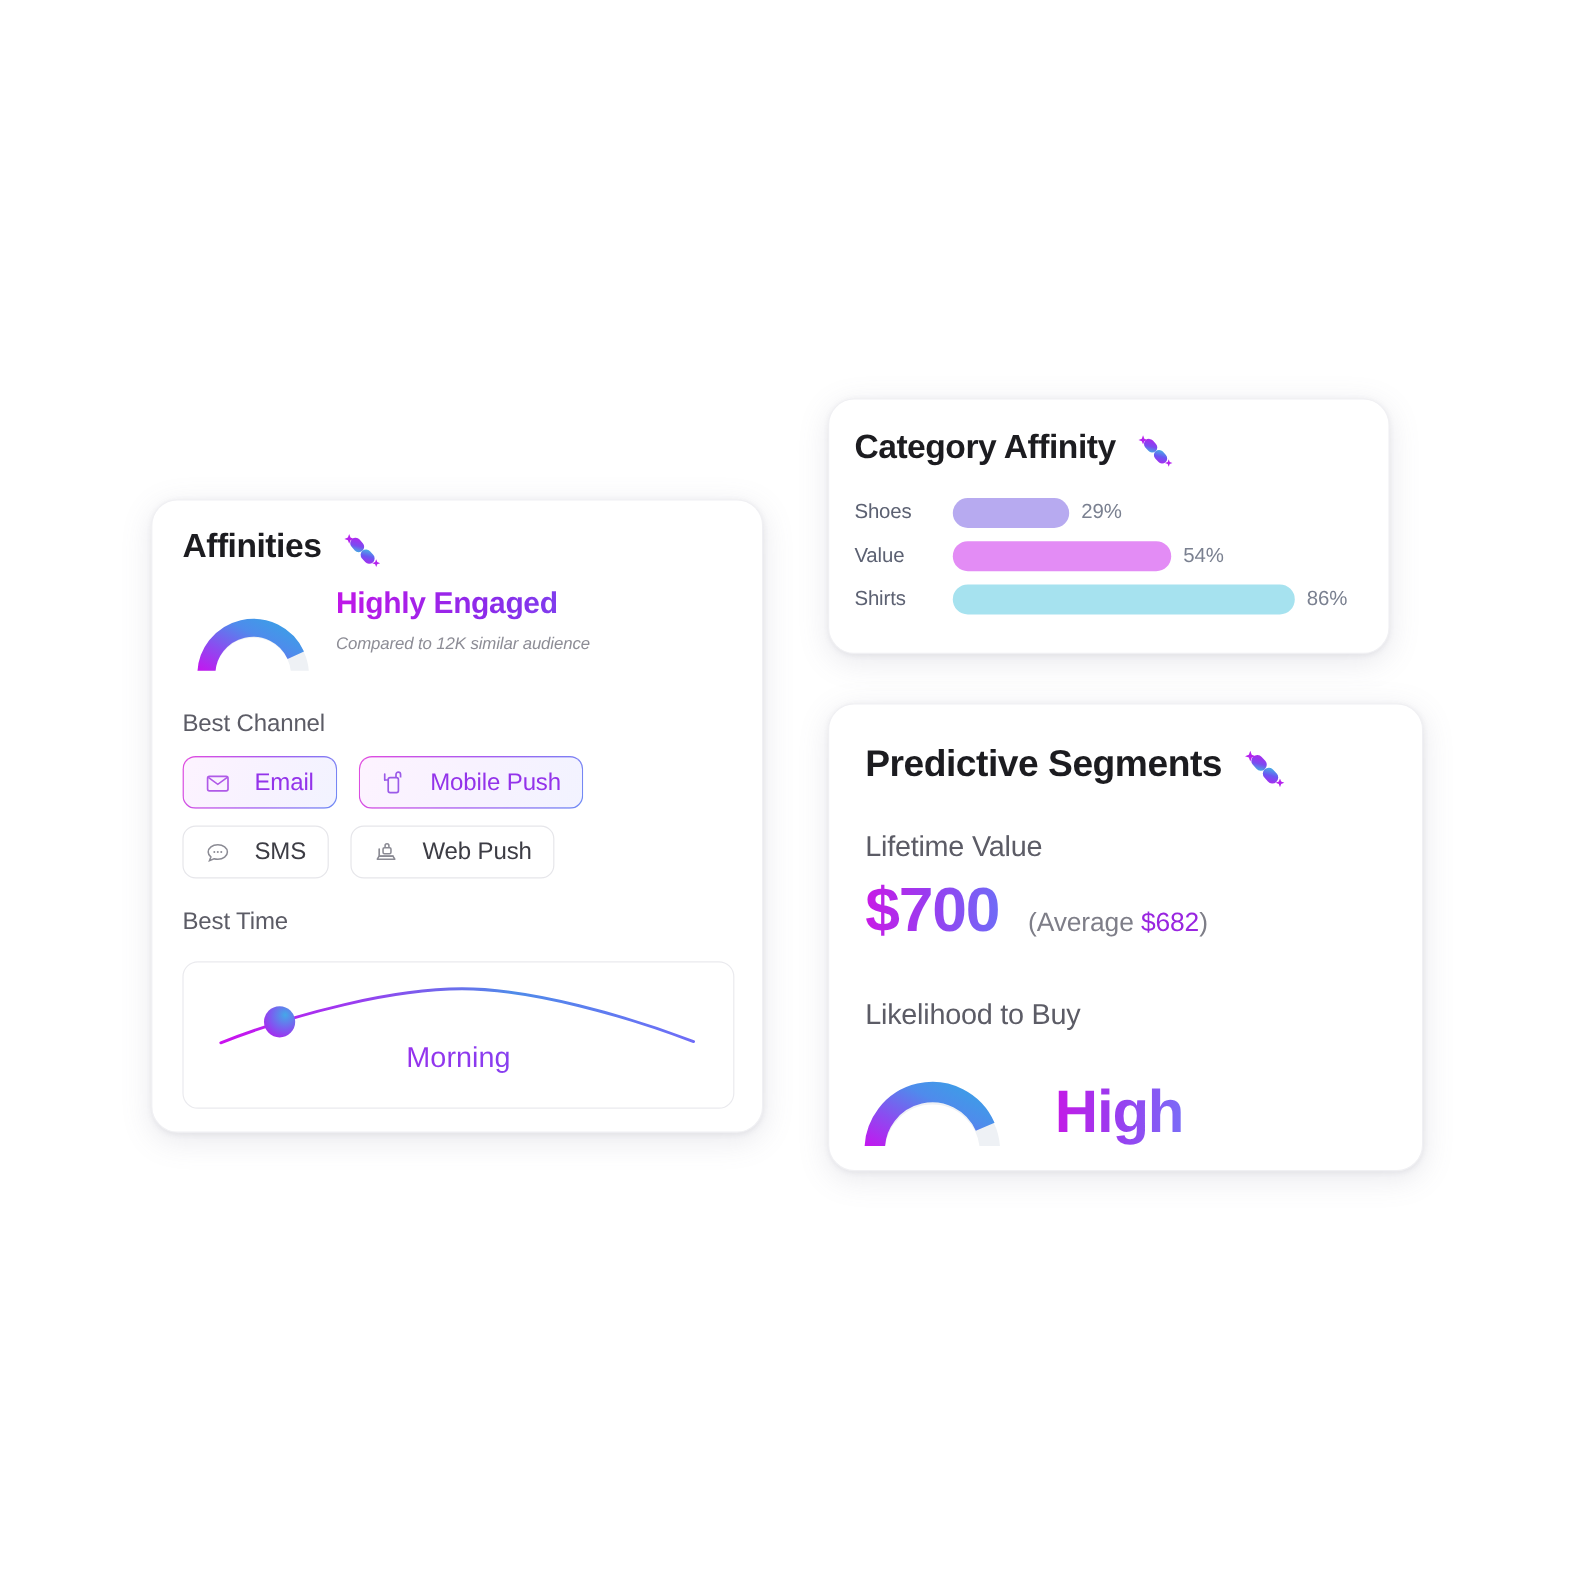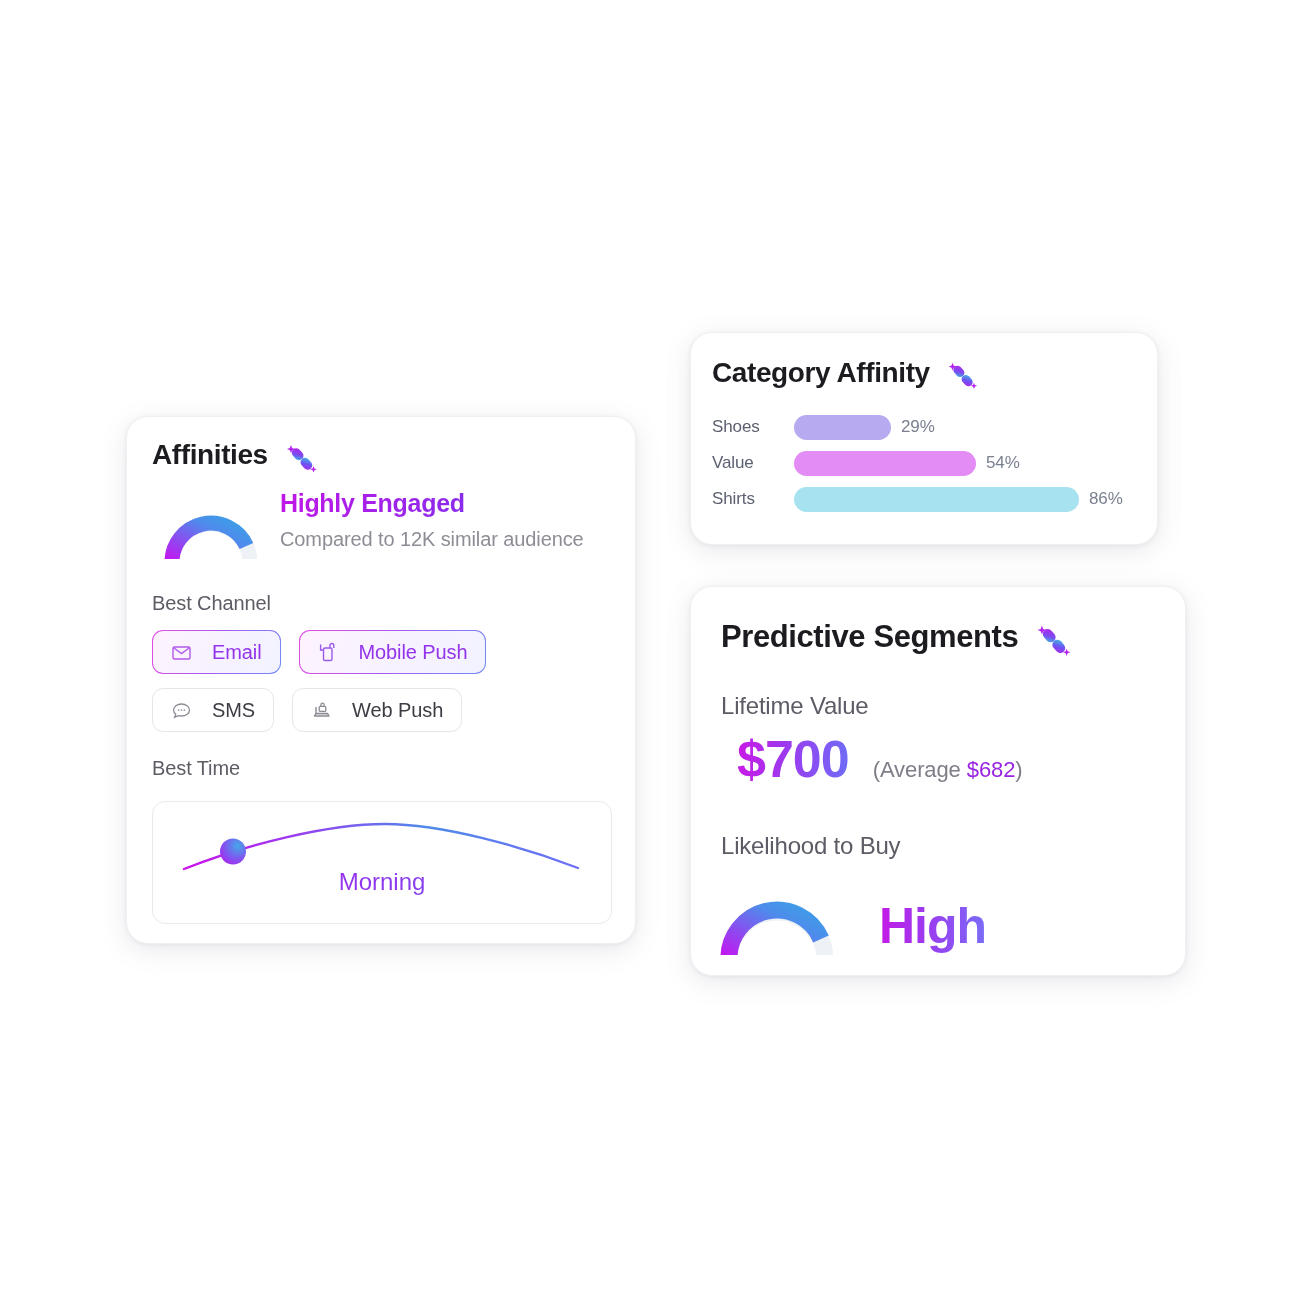--- a/index.html
+++ b/index.html
@@ -61,23 +61,24 @@
     font-size: 25px;
     font-weight: bold;
     letter-spacing: -0.3px;
     background: linear-gradient(90deg, #c017e8 0%, #8b2bea 60%, #7a45ef 100%);
     -webkit-background-clip: text;
     background-clip: text;
     color: transparent;
     margin-bottom: 10px;
   }
   .gauge-sub {
-    font-size: 20px;
+    font-size: 14px;
     color: #8d8d96;
     letter-spacing: -0.1px;
+    font-style: italic;
   }
 
   .section-label {
     position: absolute;
     font-size: 20px;
     color: #5c5c66;
     letter-spacing: -0.1px;
   }
   #best-channel-label { left: 25px; top: 175px; }
   #best-time-label   { left: 25px; top: 340px; }
@@ -199,21 +200,20 @@
     gap: 24px;
   }
   .ltv-value {
     font-size: 52px;
     font-weight: bold;
     letter-spacing: -1px;
     background: linear-gradient(90deg, #c81ae6 0%, #9b3bef 45%, #6f6cf7 100%);
     -webkit-background-clip: text;
     background-clip: text;
     color: transparent;
-    margin-left: 16px;
   }
   .ltv-avg {
     font-size: 22px;
     color: #7e7e88;
     letter-spacing: -0.1px;
   }
   .ltv-avg .amount { color: #9925e0; }
 
   .ltb-row {
     position: absolute;

